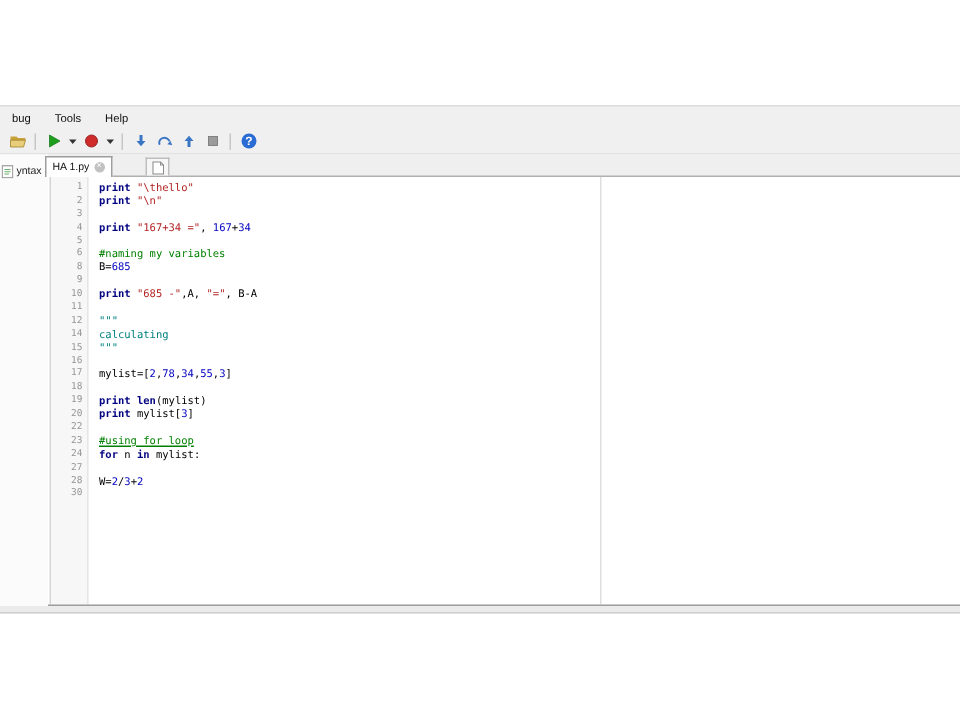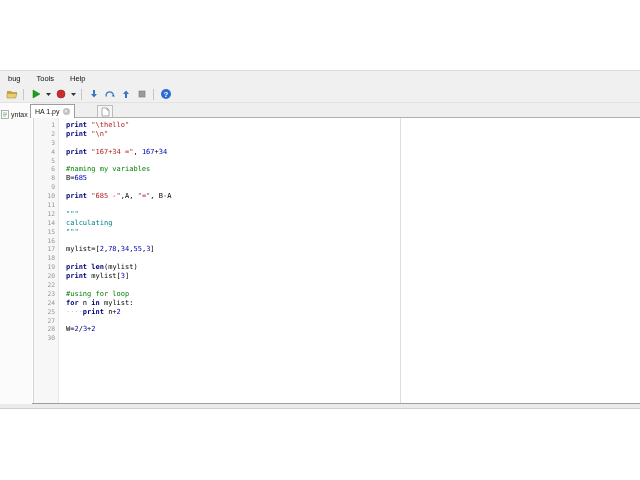--- a/index.html
+++ b/index.html
@@ -187,22 +187,21 @@
       <div class="code-row"><span class="gutter-num" style="color: rgb(148, 148, 148);">11</span><span class="code-text"></span></div>
       <div class="code-row"><span class="gutter-num" style="color: rgb(148, 148, 148);">12</span><span class="code-text"><span class="tok-doc" style="color: rgb(0, 128, 128);">"""</span></span></div>
       <div class="code-row"><span class="gutter-num" style="color: rgb(148, 148, 148);">14</span><span class="code-text"><span class="tok-doc" style="color: rgb(0, 128, 128);">calculating</span></span></div>
       <div class="code-row"><span class="gutter-num" style="color: rgb(148, 148, 148);">15</span><span class="code-text"><span class="tok-doc" style="color: rgb(0, 128, 128);">"""</span></span></div>
       <div class="code-row"><span class="gutter-num" style="color: rgb(148, 148, 148);">16</span><span class="code-text"></span></div>
       <div class="code-row"><span class="gutter-num" style="color: rgb(148, 148, 148);">17</span><span class="code-text"><span class="tok-pl" style="color: rgb(0, 0, 0);">mylist=[</span><span class="tok-num" style="color: rgb(0, 0, 192);">2</span><span class="tok-pl" style="color: rgb(0, 0, 0);">,</span><span class="tok-num" style="color: rgb(0, 0, 192);">78</span><span class="tok-pl" style="color: rgb(0, 0, 0);">,</span><span class="tok-num" style="color: rgb(0, 0, 192);">34</span><span class="tok-pl" style="color: rgb(0, 0, 0);">,</span><span class="tok-num" style="color: rgb(0, 0, 192);">55</span><span class="tok-pl" style="color: rgb(0, 0, 0);">,</span><span class="tok-num" style="color: rgb(0, 0, 192);">3</span><span class="tok-pl" style="color: rgb(0, 0, 0);">]</span></span></div>
       <div class="code-row"><span class="gutter-num" style="color: rgb(148, 148, 148);">18</span><span class="code-text"></span></div>
       <div class="code-row"><span class="gutter-num" style="color: rgb(148, 148, 148);">19</span><span class="code-text"><span class="tok-kw" style="color: rgb(0, 0, 128);">print</span><span class="tok-pl" style="color: rgb(0, 0, 0);"> </span><span class="tok-kw" style="color: rgb(0, 0, 128);">len</span><span class="tok-pl" style="color: rgb(0, 0, 0);">(mylist)</span></span></div>
       <div class="code-row"><span class="gutter-num" style="color: rgb(148, 148, 148);">20</span><span class="code-text"><span class="tok-kw" style="color: rgb(0, 0, 128);">print</span><span class="tok-pl" style="color: rgb(0, 0, 0);"> mylist[</span><span class="tok-num" style="color: rgb(0, 0, 192);">3</span><span class="tok-pl" style="color: rgb(0, 0, 0);">]</span></span></div>
       <div class="code-row"><span class="gutter-num" style="color: rgb(148, 148, 148);">22</span><span class="code-text"></span></div>
-      <div class="code-row"><span class="gutter-num" style="color: rgb(148, 148, 148);">23</span><span class="code-text"><span class="tok-com" style="color: rgb(0, 128, 0);">#using for loop</span></span></div>
+      <div class="code-row"><span class="gutter-num" style="color: rgb(148, 148, 148);">23</span><span class="code-text"><span class="tok-com" style="color: rgb(0, 128, 0); text-decoration: underline;">#using for loop</span></span></div>
       <div class="code-row"><span class="gutter-num" style="color: rgb(148, 148, 148);">24</span><span class="code-text"><span class="tok-kw" style="color: rgb(0, 0, 128);">for</span><span class="tok-pl" style="color: rgb(0, 0, 0);"> n </span><span class="tok-kw" style="color: rgb(0, 0, 128);">in</span><span class="tok-pl" style="color: rgb(0, 0, 0);"> mylist:</span></span></div>
-      <div class="code-row"><span class="gutter-num" style="color: rgb(148, 148, 148);">25</span><span class="code-text"><span class="tok-ws" style="color: rgb(188, 188, 188);">····</span><span class="tok-kw" style="color: rgb(0, 0, 128);">print</span><span class="tok-pl" style="color: rgb(0, 0, 0);"> n+</span><span class="tok-num" style="color: rgb(0, 0, 192);">2</span></span></div>
       <div class="code-row"><span class="gutter-num" style="color: rgb(148, 148, 148);">27</span><span class="code-text"></span></div>
       <div class="code-row"><span class="gutter-num" style="color: rgb(148, 148, 148);">28</span><span class="code-text"><span class="tok-pl" style="color: rgb(0, 0, 0);">W=</span><span class="tok-num" style="color: rgb(0, 0, 192);">2</span><span class="tok-pl" style="color: rgb(0, 0, 0);">/</span><span class="tok-num" style="color: rgb(0, 0, 192);">3</span><span class="tok-pl" style="color: rgb(0, 0, 0);">+</span><span class="tok-num" style="color: rgb(0, 0, 192);">2</span></span></div>
       <div class="code-row"><span class="gutter-num" style="color: rgb(148, 148, 148);">30</span><span class="code-text"></span></div>
     </div>
 </div>
 
 <div class="bottom-bar"></div>
 
 </body></html>

